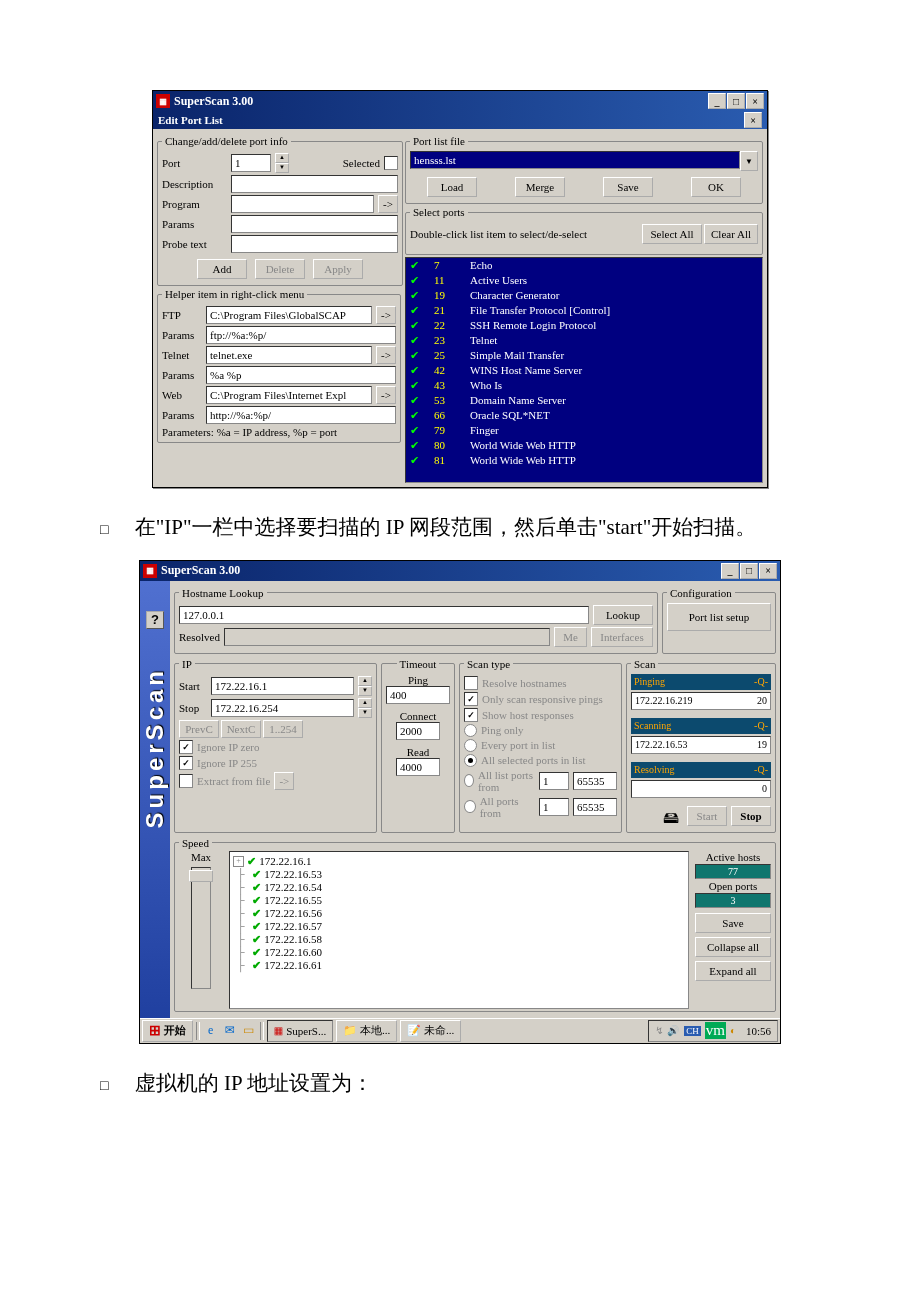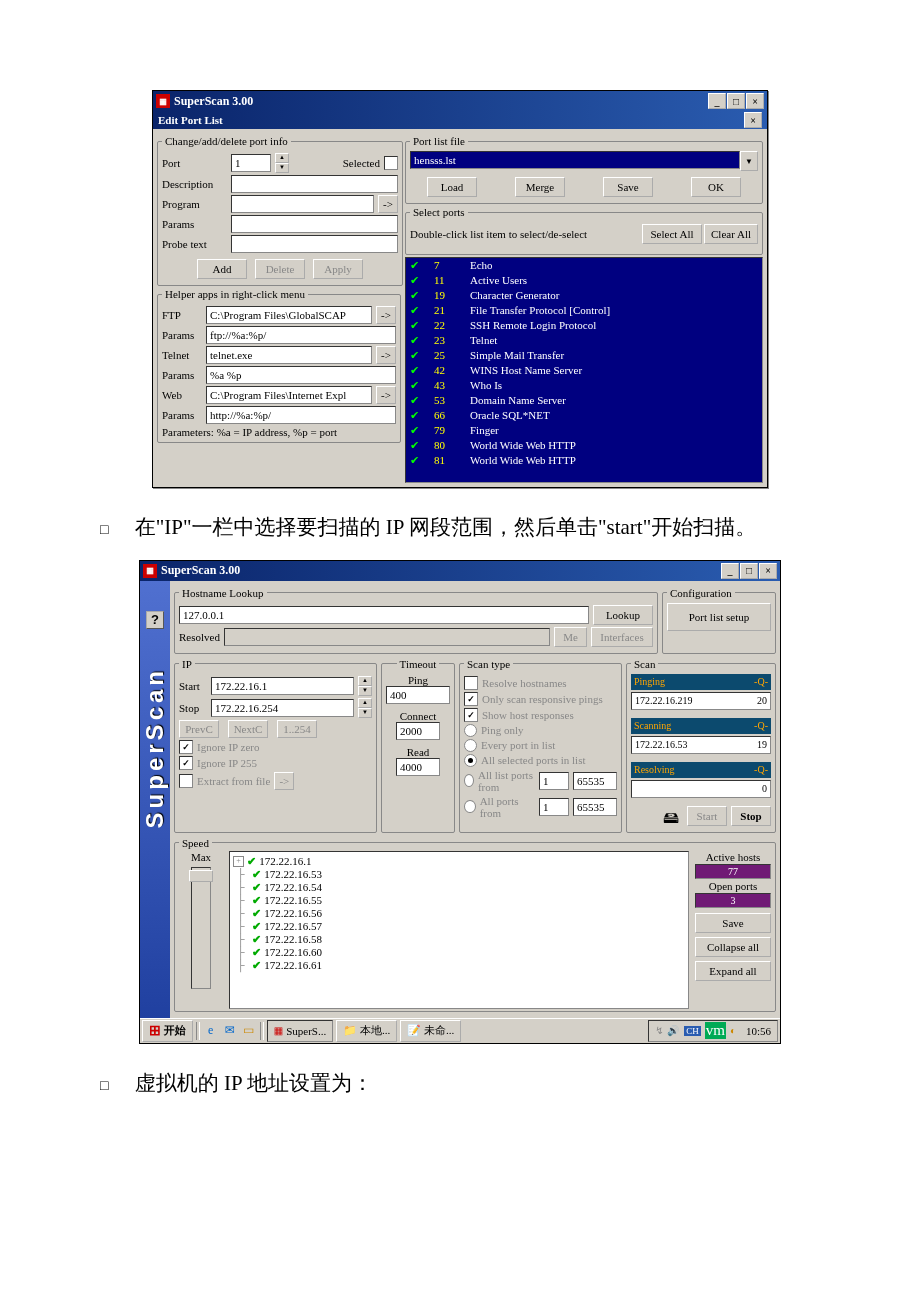--- a/index.html
+++ b/index.html
@@ -50,21 +50,21 @@
 .taskbar{height:24px;background:#D4D0C8;border-top:1px solid #fff;display:flex;align-items:center;padding:0 2px;gap:3px;font:11px Tahoma}
 .tb-start{height:20px;border:1px outset #fff;background:#D4D0C8;padding:0 6px;display:flex;align-items:center;gap:3px;cursor:pointer;font-weight:bold}
 .tb-btn{height:20px;border:1px inset #888;background:#D4D0C8;padding:0 6px;display:flex;align-items:center;gap:3px;cursor:pointer}
 .tb-icon{width:16px;height:16px;display:flex;align-items:center;justify-content:center;font-size:12px}
 .tb-tray{margin-left:auto;height:20px;border:1px inset #888;padding:0 6px;display:flex;align-items:center;gap:4px}
 .tb-tray .ico{font-size:10px}
 .instr{font-family:"SimSun","Microsoft YaHei";font-size:21px;line-height:1.9;margin:20px 100px}
 .instr .sq{font-size:14px}
 .watermark{text-align:center;color:#ccc;font:36px Arial;letter-spacing:3px;margin-top:-12px;margin-bottom:-48px;position:relative;z-index:-1}
 .side-stats{width:76px}
-.stat-box{background:#701a75;color:#fff;font:10px Tahoma;text-align:center;border:1px inset #888;margin:1px 0;padding:1px}
+.stat-box{background:#0f766e;color:#fff;font:10px Tahoma;text-align:center;border:1px inset #888;margin:1px 0;padding:1px}
 </style>
 </head>
 <body>
 
 <div class="page">
 
 <div class="ss-window">
   <div class="titlebar">
     <span class="icon">▦</span>
     <span>SuperScan 3.00</span>
@@ -110,21 +110,21 @@
               <span class="lbl">Probe text</span>
               <input class="txt" style="flex: 1 1 0%;">
             </div>
         <div class="row" style="justify-content:center;gap:8px;margin-top:6px">
           <button class="btn">Add</button>
           <button class="btn dis">Delete</button>
           <button class="btn dis">Apply</button>
         </div>
       </fieldset>
       <fieldset>
-        <legend>Helper apps in right-click menu</legend>
+        <legend>Helper item in right-click menu</legend>
         <div class="row">
               <span class="lbl" style="width:40px">FTP</span>
               <input class="txt" style="flex: 1 1 0%;" value="C:\Program Files\GlobalSCAP">
               <button class="btn sm">-&gt;</button>
             </div>
         <div class="row">
               <span class="lbl" style="width:40px">Params</span>
               <input class="txt" style="flex: 1 1 0%;" value="ftp://%a:%p/">
             </div>
         <div class="row">
@@ -303,21 +303,21 @@
                 </div>
               </div>
           <div class="row">
                 <span style="width:28px">Stop</span>
                 <input class="txt" style="flex: 1 1 0%;" value="172.22.16.254">
                 <div class="spin">
                   <div>▲</div>
                   <div>▼</div>
                 </div>
               </div>
-          <div class="row" style="gap:9px">
+          <div class="row" style="gap:2px">
             <button class="btn sm dis" style="min-width:40px">PrevC</button>
             <button class="btn sm dis" style="min-width:40px">NextC</button>
             <button class="btn sm dis" style="min-width:40px">1..254</button>
           </div>
           <div class="row gray-txt">
                 <span class="chk on"></span>
                 <span>Ignore IP zero</span>
               </div>
           <div class="row gray-txt">
                 <span class="chk on"></span>

